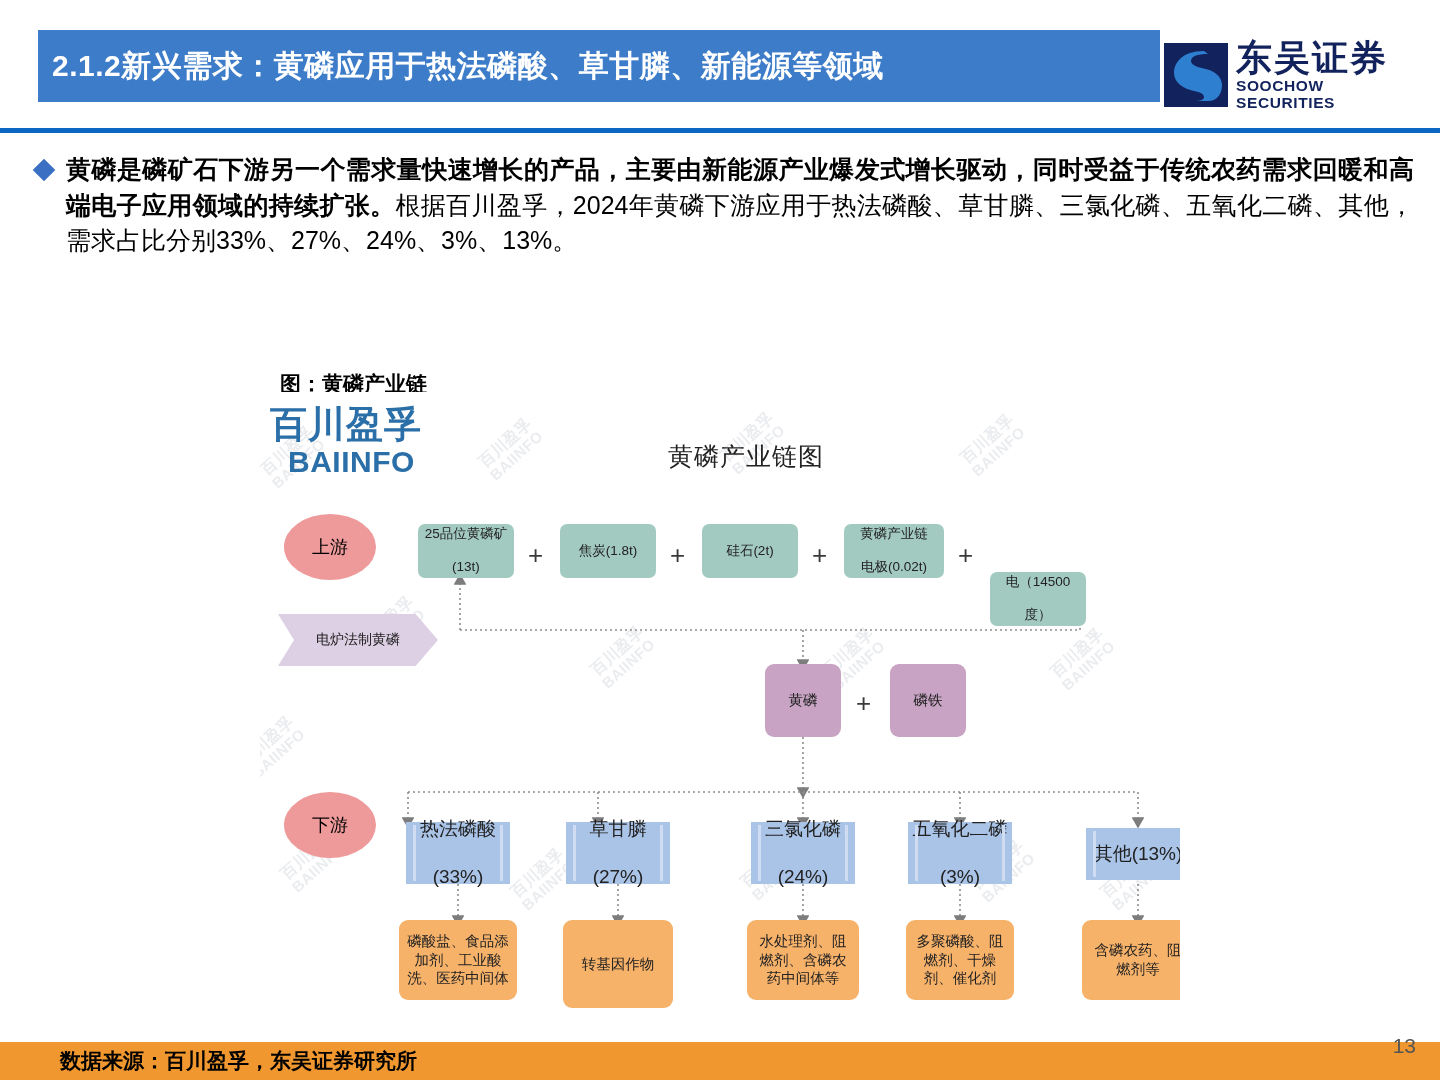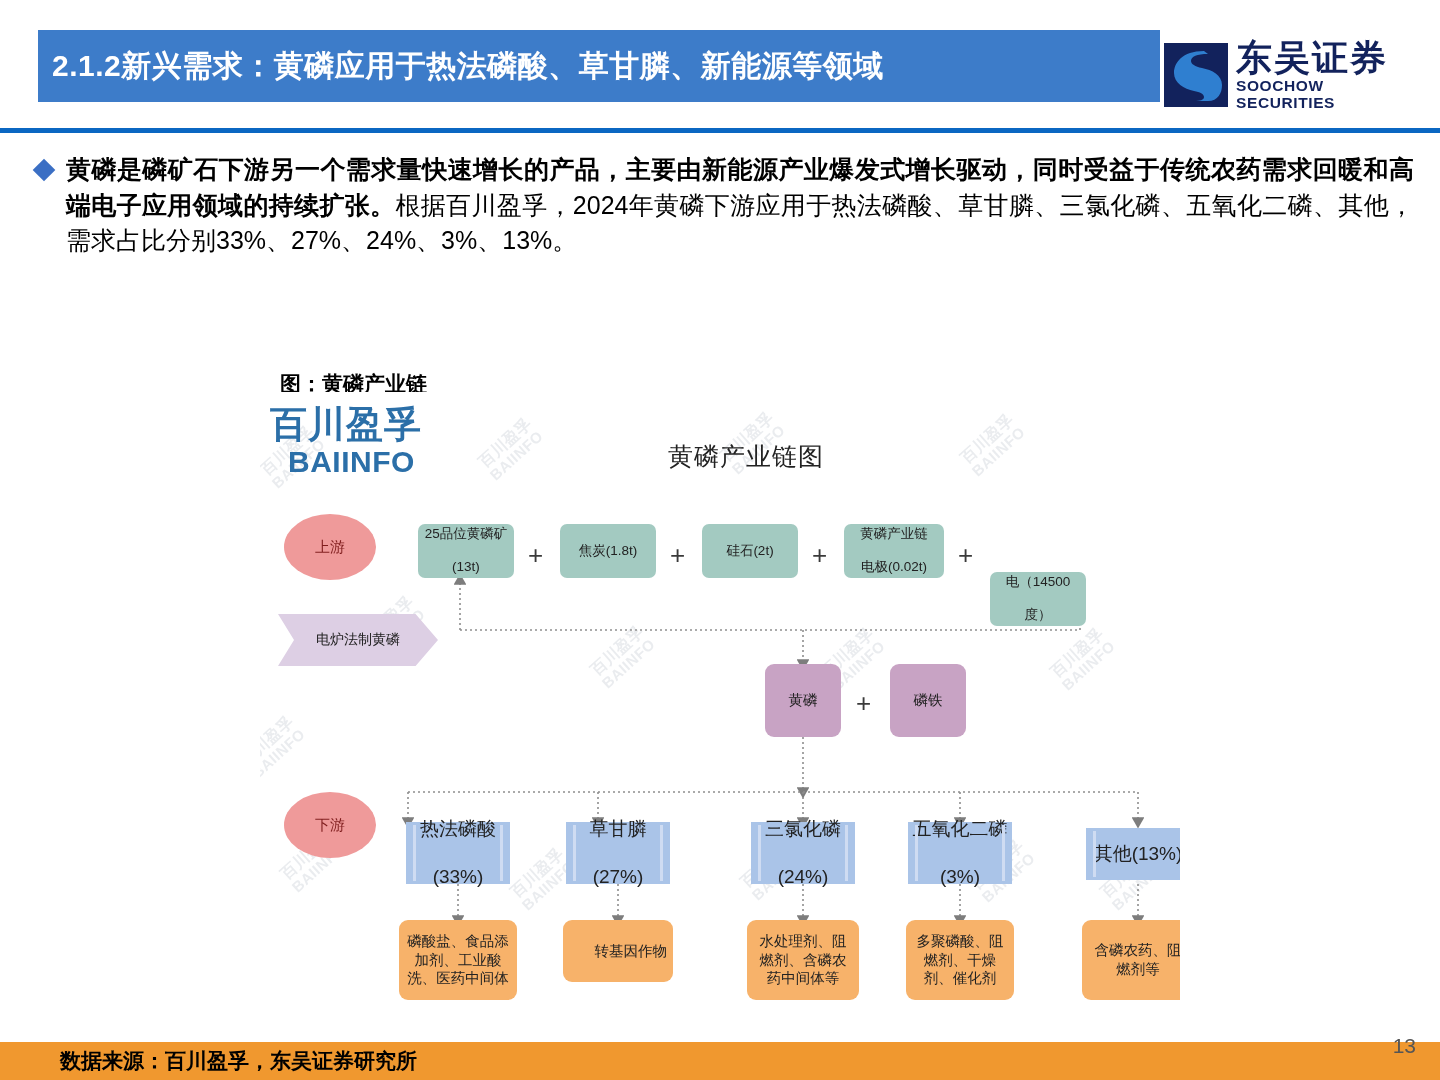--- a/index.html
+++ b/index.html
@@ -109,22 +109,22 @@
     font-size: 25px; color: #222; letter-spacing: 1px;
   }
 
   
   .node { position: absolute; z-index: 4; display: flex; align-items: center; justify-content: center; text-align: center; }
   .node span { display:block; width:100%; }
 
   .ellipse {
     border-radius: 50%;
     background: #ef9a9a;
-    color: #7f1d1d;
-    font-size: 15px;
+    color: #000000;
+    font-size: 18px;
   }
   .green {
     background: #a3cac1;
     border-radius: 7px;
     color: #222;
     font-size: 13.5px;
     line-height: 1.25;
   }
   .purple {
     background: #c8a3c4;
@@ -326,21 +326,21 @@
     <div class="node blue" style="left:648px; top:430px; width:104px; height:62px;">
       <span><span>五氧化二磷</span><br><span>(3%)</span></span>
     </div>
     <div class="node blue" style="left:826px; top:436px; width:104px; height:52px;">
       <span>其他(13%)</span>
     </div>
 
     <div class="node orange" style="left:139px; top:528px; width:118px; height:80px; padding:0 6px;">
       <span>磷酸盐、食品添加剂、工业酸洗、医药中间体</span>
     </div>
-    <div class="node orange" style="left:303px; top:528px; width:110px; height:62px; padding:0 6px;text-align:right;">
+    <div class="node orange" style="left:303px; top:528px; width:110px; height:88px; padding:0 6px;">
       <span>转基因作物</span>
     </div>
     <div class="node orange" style="left:487px; top:528px; width:112px; height:80px; padding:0 6px;">
       <span>水处理剂、阻燃剂、含磷农药中间体等</span>
     </div>
     <div class="node orange" style="left:646px; top:528px; width:108px; height:80px; padding:0 6px;">
       <span>多聚磷酸、阻燃剂、干燥剂、催化剂</span>
     </div>
     <div class="node orange" style="left:822px; top:528px; width:112px; height:80px; padding:0 6px;">
       <span>含磷农药、阻燃剂等</span>

